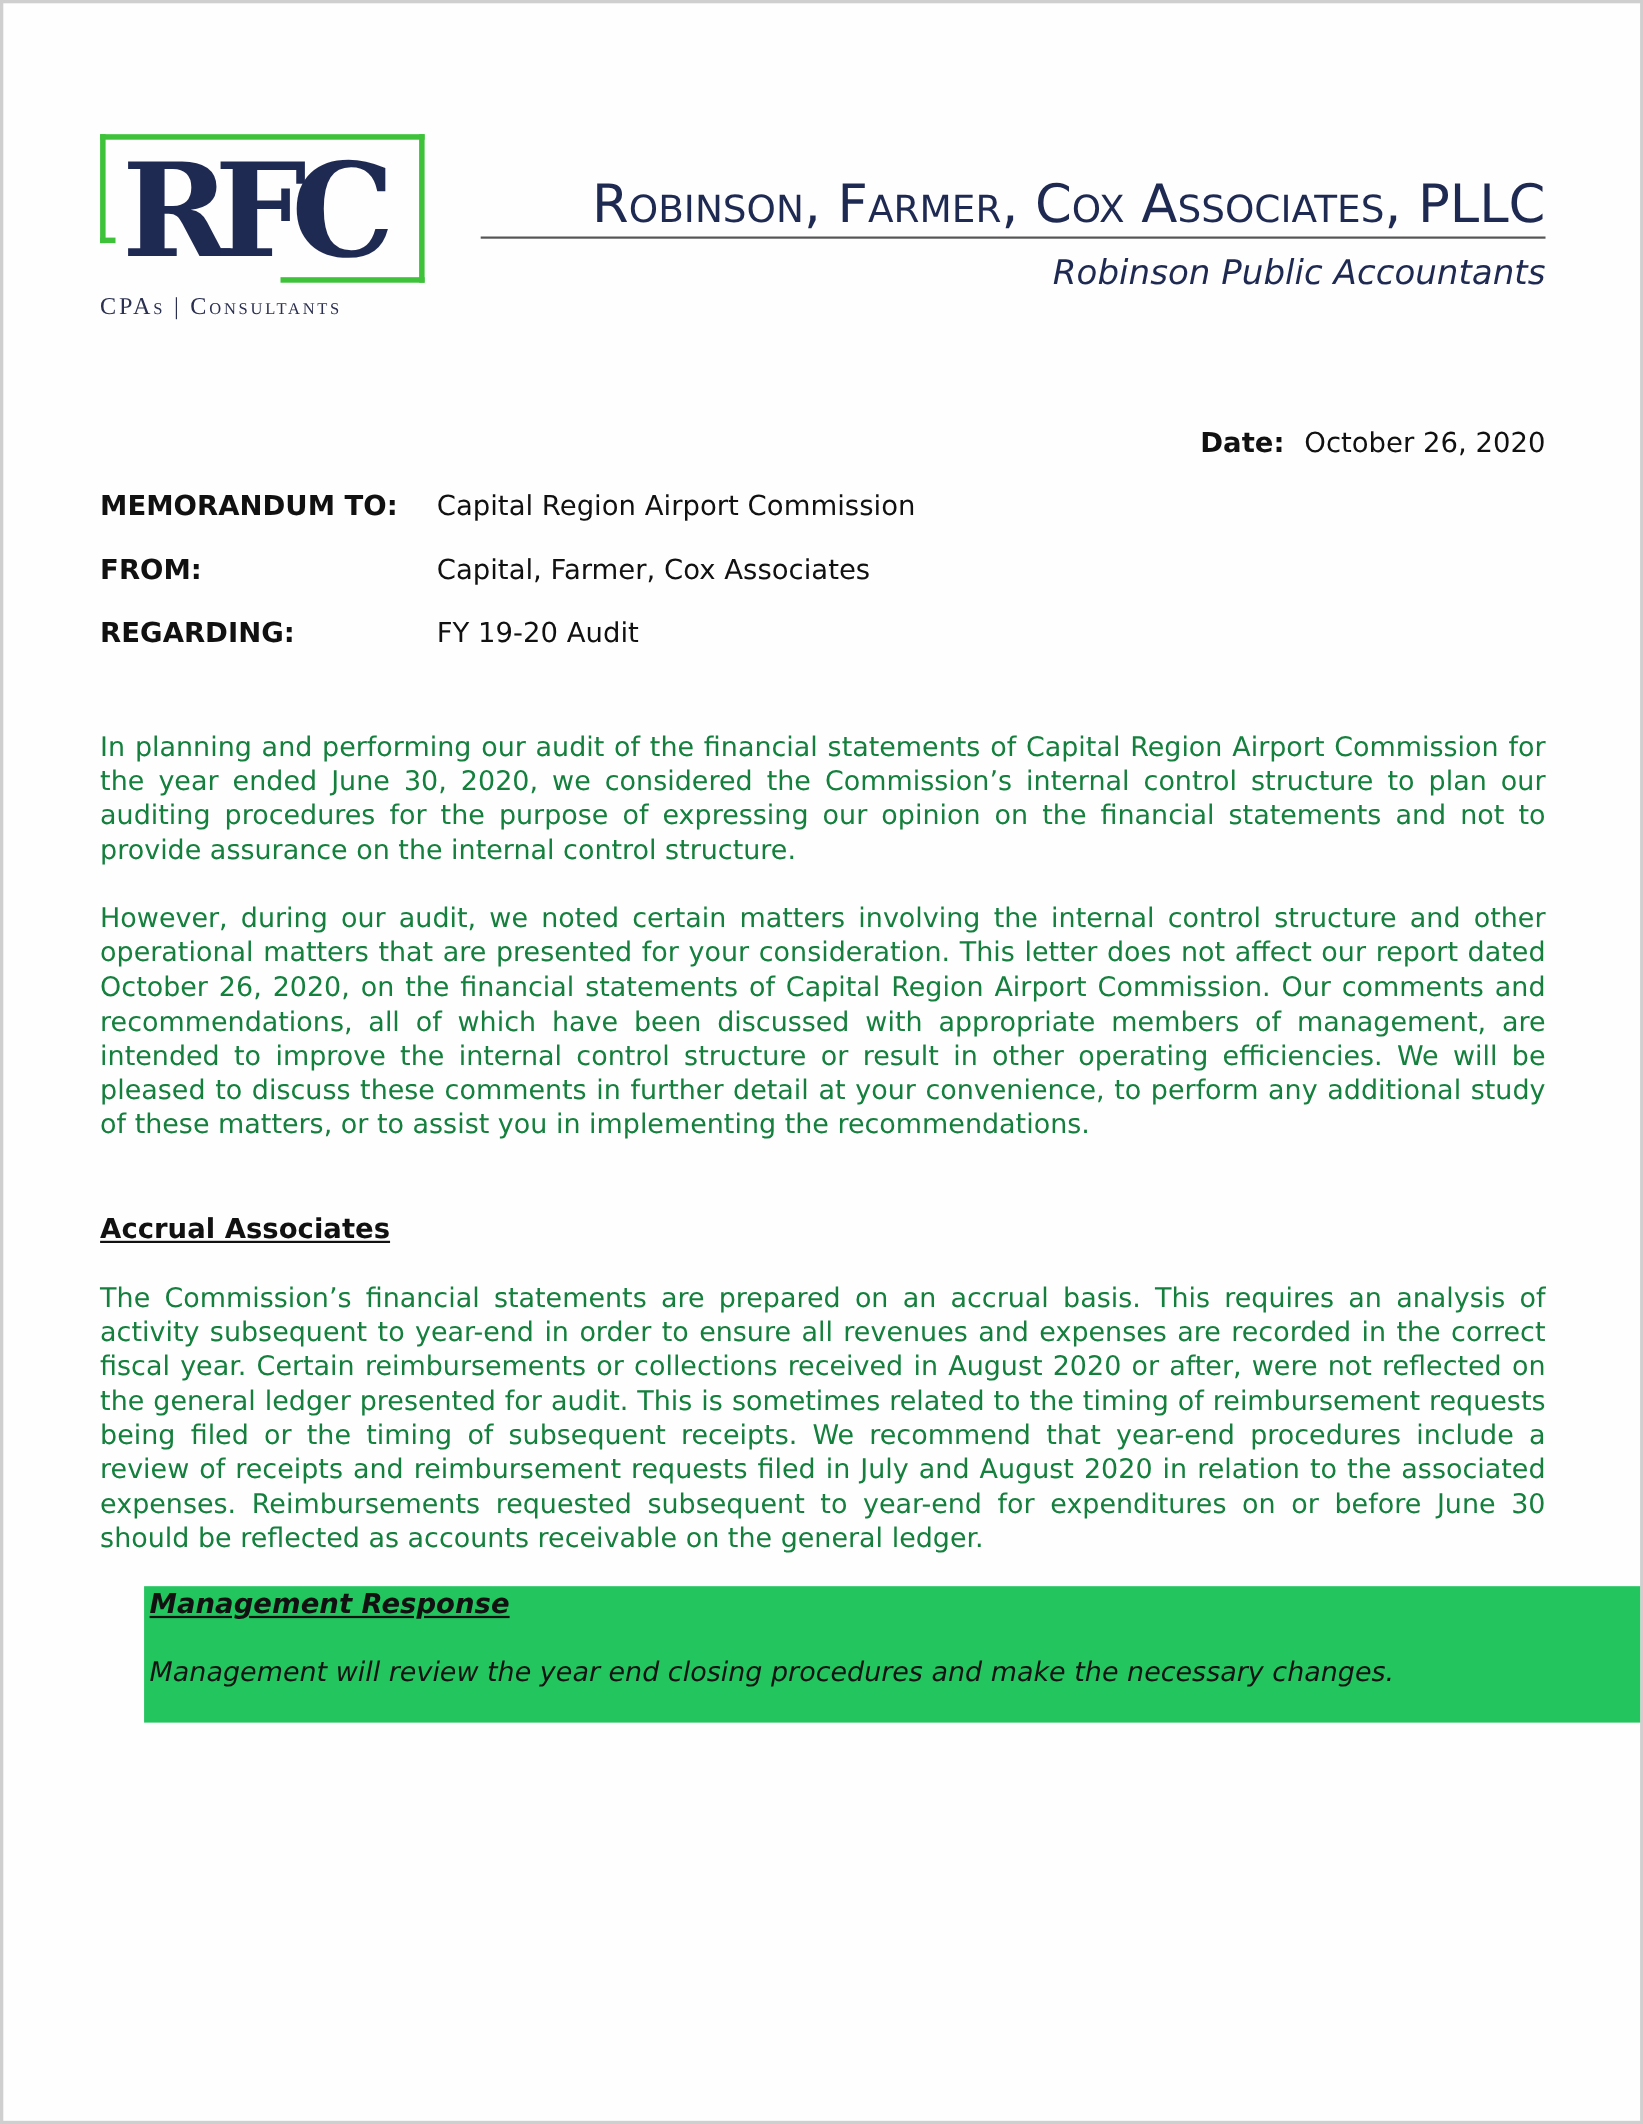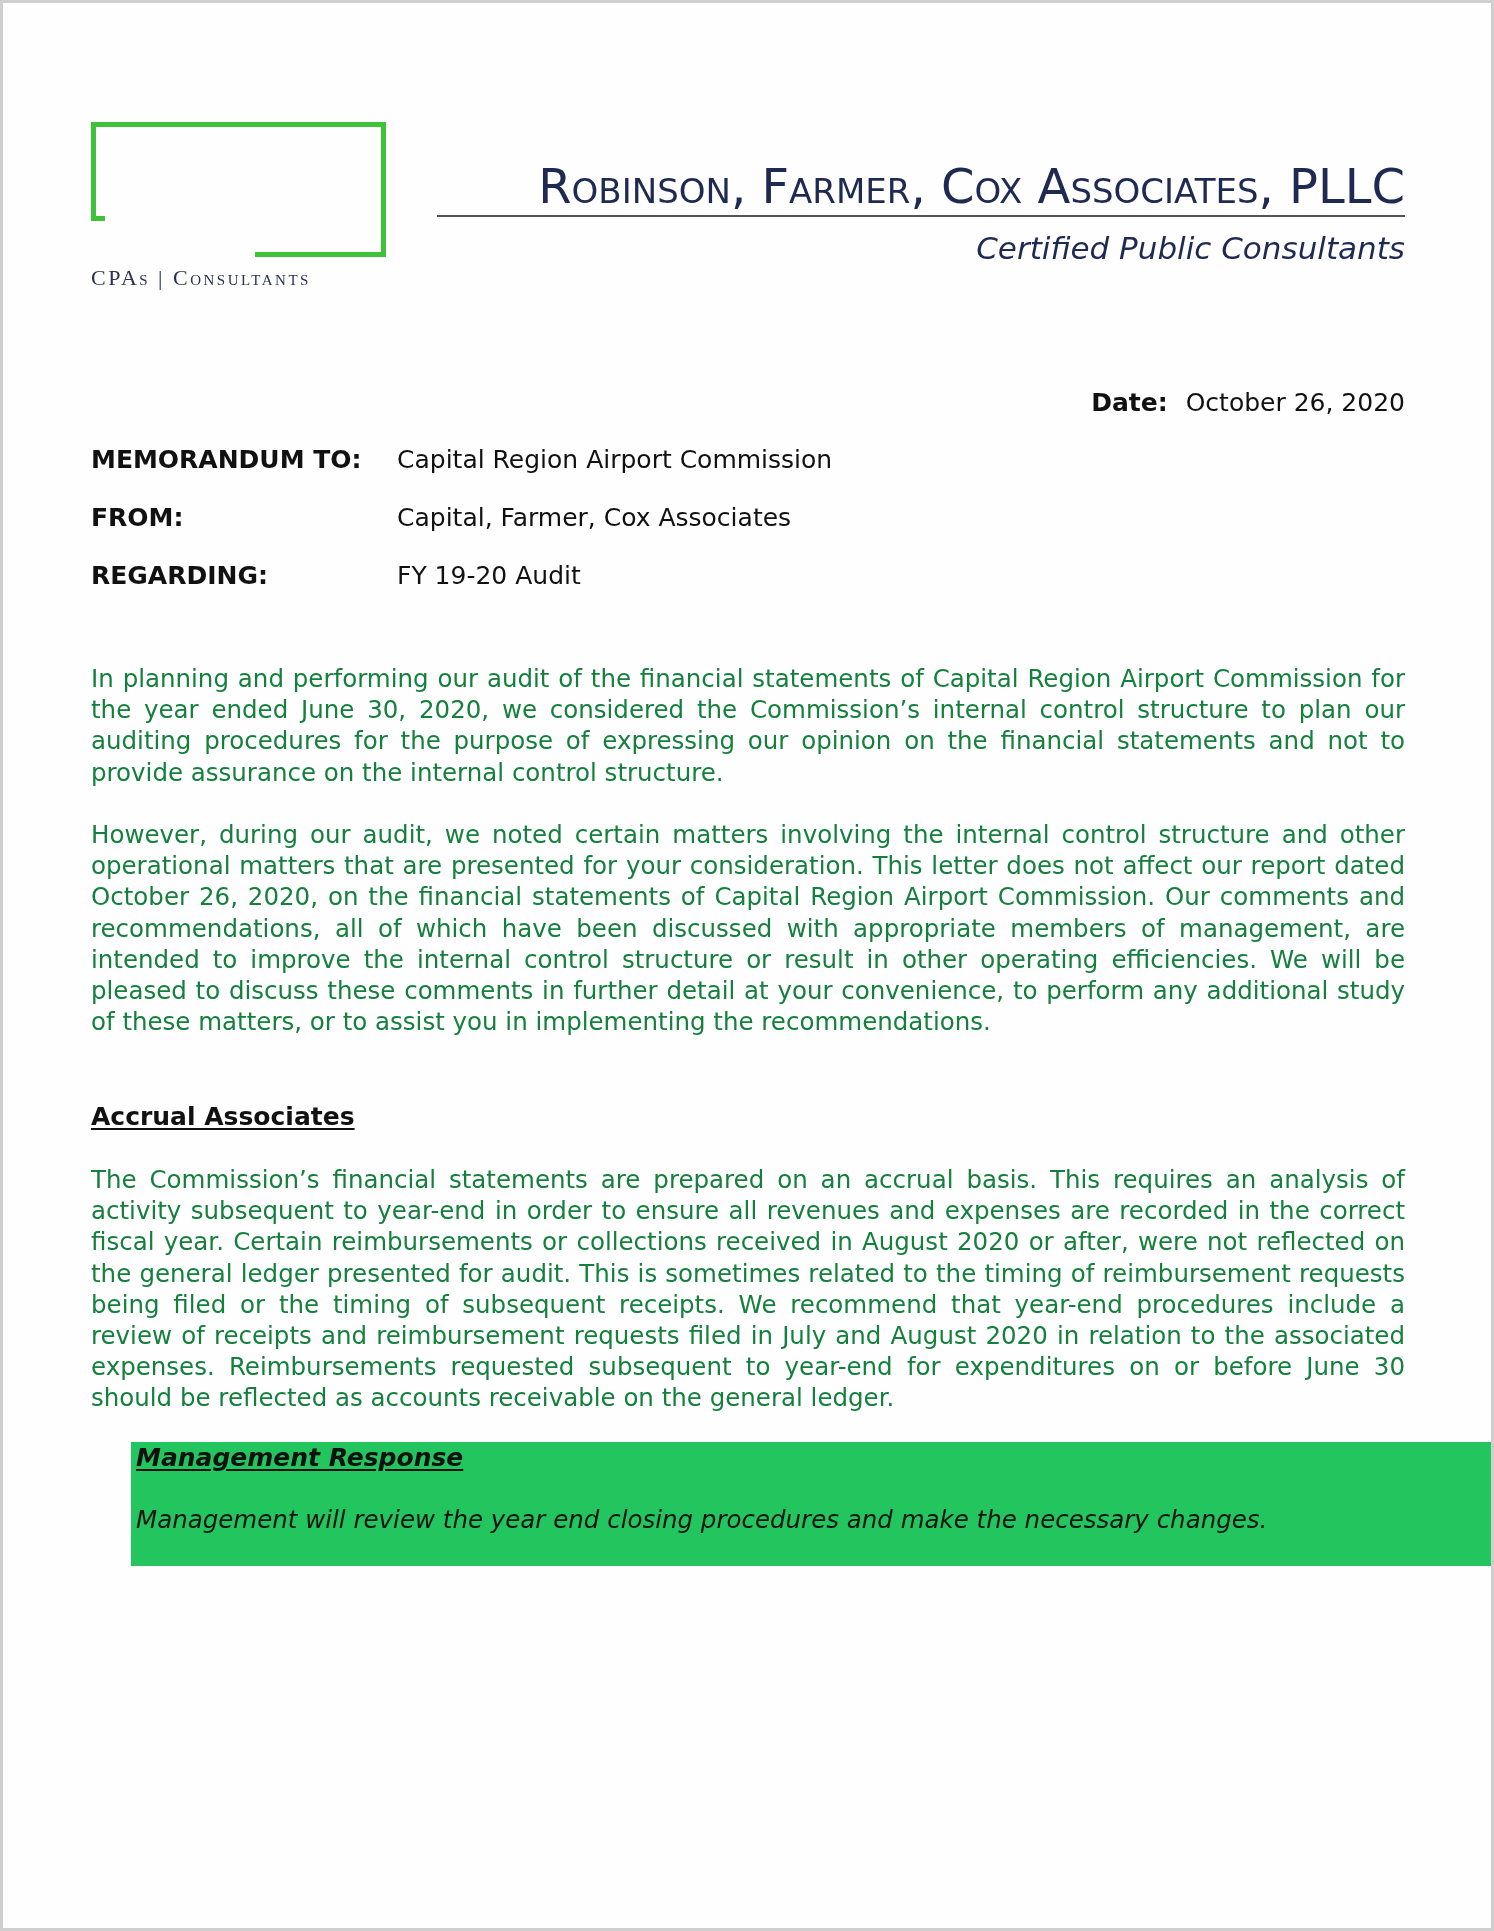--- a/index.html
+++ b/index.html
@@ -77,26 +77,27 @@
 <body>
 
 <div class="page">
 
   <div class="logo">
     <div class="frame-top"></div>
     <div class="frame-left"></div>
     <div class="frame-left-stub"></div>
     <div class="frame-right"></div>
     <div class="frame-bottom"></div>
+    <div class="mark">RFC</div>
     <div class="tagline">CPAs | Consultants</div>
   </div>
 
   <div class="firm-name">Robinson, Farmer, Cox Associates, PLLC</div>
   <div class="firm-rule"></div>
-  <div class="firm-sub">Certified Public Consultants</div>
+  <div class="firm-sub">Robinson Public Accountants</div>
 
   <div class="date-line">
     <span class="lbl">Date:</span><span>October 26, 2020</span>
   </div>
 
   <div class="memo-row" style="top:441px;">
     <span class="lbl">MEMORANDUM TO:</span>
     <span class="val">Capital Region Airport Commission</span>
   </div>
   <div class="memo-row" style="top:499px;">

